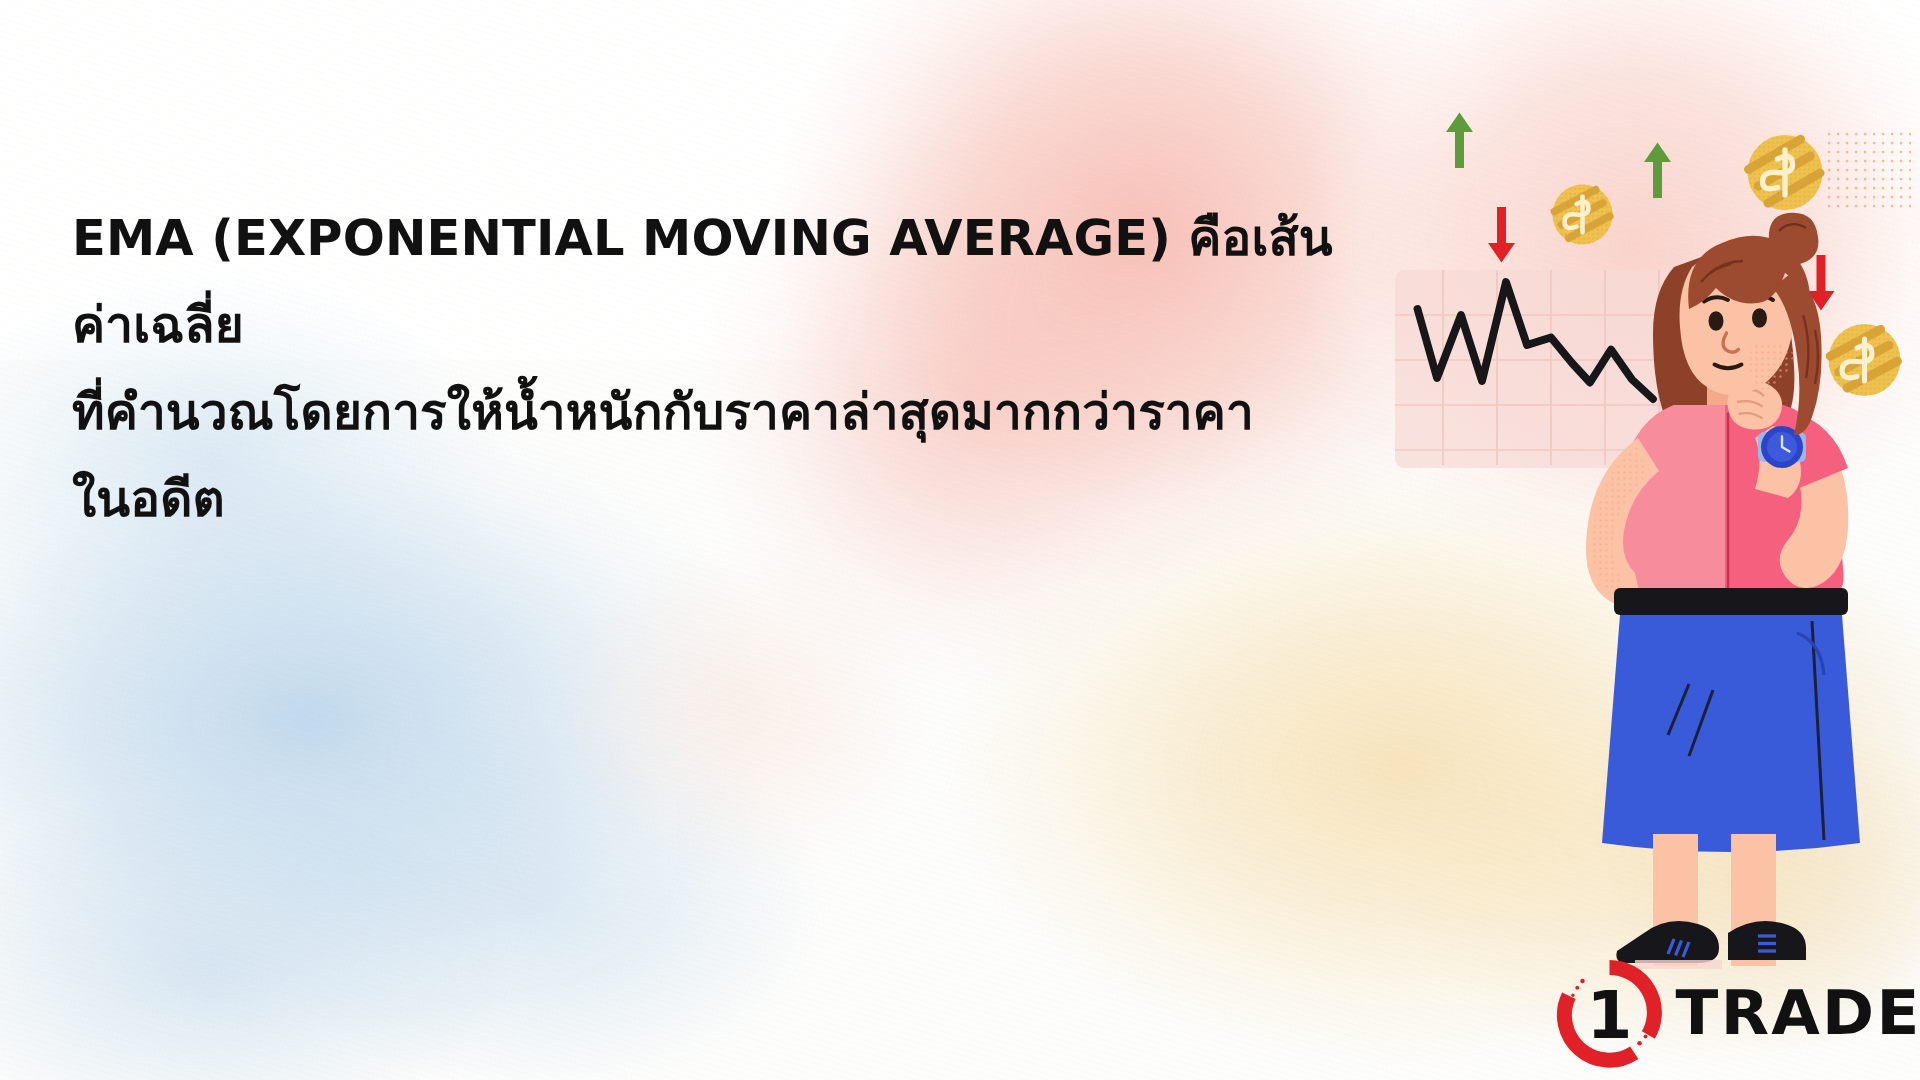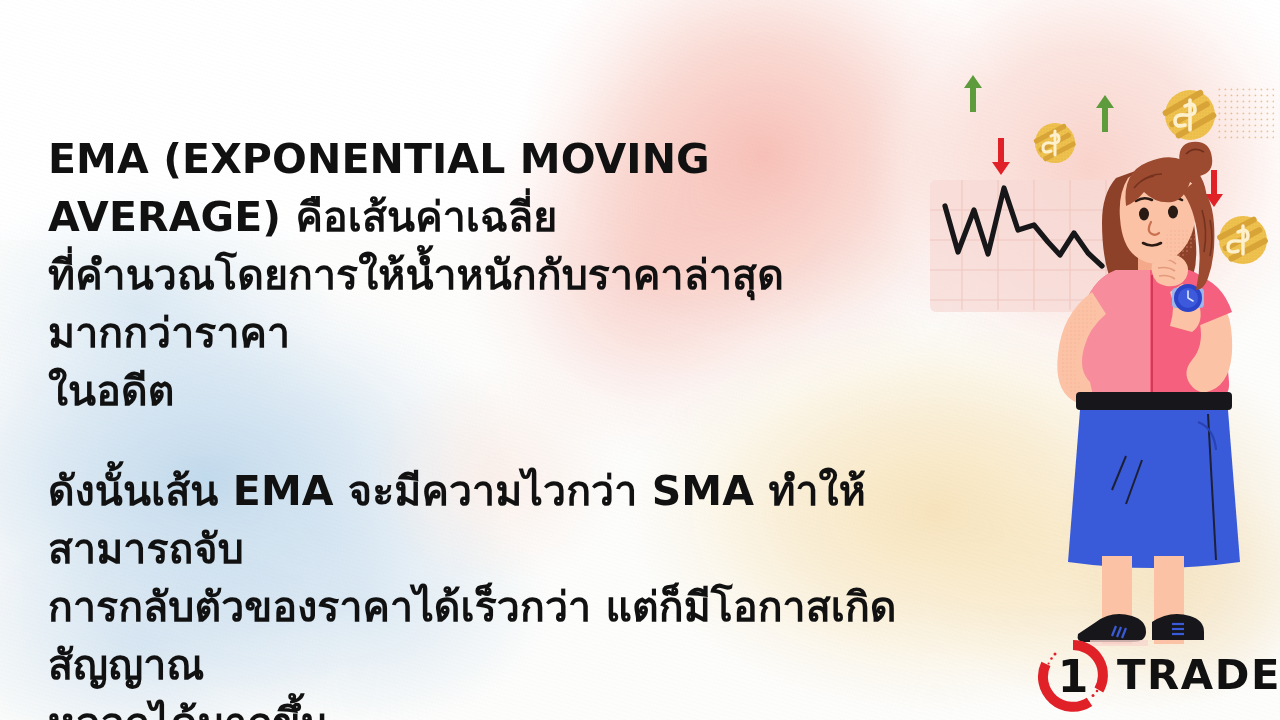--- a/index.html
+++ b/index.html
@@ -83,21 +83,21 @@
   }
 
   
   #copy {
     position:absolute;
     left:48px; top:130px;
     width:880px;
   }
   .para {
     color:#111111;
-    font-size:41px;
+    font-size:33px;
     line-height:58px;
     letter-spacing:.1px;
     font-weight:600;
     white-space:pre-line;
     font-family:"DejaVu Sans","Liberation Sans", sans-serif;
   }
   #para-2 { margin-top:42px; }
 
   
   #illustration {
@@ -137,23 +137,20 @@
   <div class="wash" id="wash-blue-bottom"></div>
   <div class="wash" id="wash-peach-midleft"></div>
   <div class="wash" id="wash-cream-right"></div>
   <div class="wash" id="wash-cream-topright"></div>
   <div class="wash" id="wash-paper-grain"></div>
 
   <div id="copy">
     <div class="para" id="para-1">EMA (EXPONENTIAL MOVING AVERAGE) คือเส้นค่าเฉลี่ย
 ที่คำนวณโดยการให้น้ำหนักกับราคาล่าสุดมากกว่าราคา
 ในอดีต</div>
-    <div class="para" id="para-2">ดังนั้นเส้น EMA จะมีความไวกว่า SMA ทำให้สามารถจับ
-การกลับตัวของราคาได้เร็วกว่า แต่ก็มีโอกาสเกิดสัญญาณ
-หลอกได้มากขึ้น</div>
   </div>
 
   <div id="illustration">
     <svg width="350" height="600" viewBox="0 0 350 600" xmlns="http://www.w3.org/2000/svg">
       <defs>
         <pattern id="dots-coin" width="3" height="3" patternUnits="userSpaceOnUse">
           <circle cx="1" cy="1" r="0.7" fill="#D9A437"></circle>
         </pattern>
         <pattern id="dots-orange" width="6" height="6" patternUnits="userSpaceOnUse">
           <circle cx="1.4" cy="1.4" r="0.9" fill="#E8A45C"></circle>

